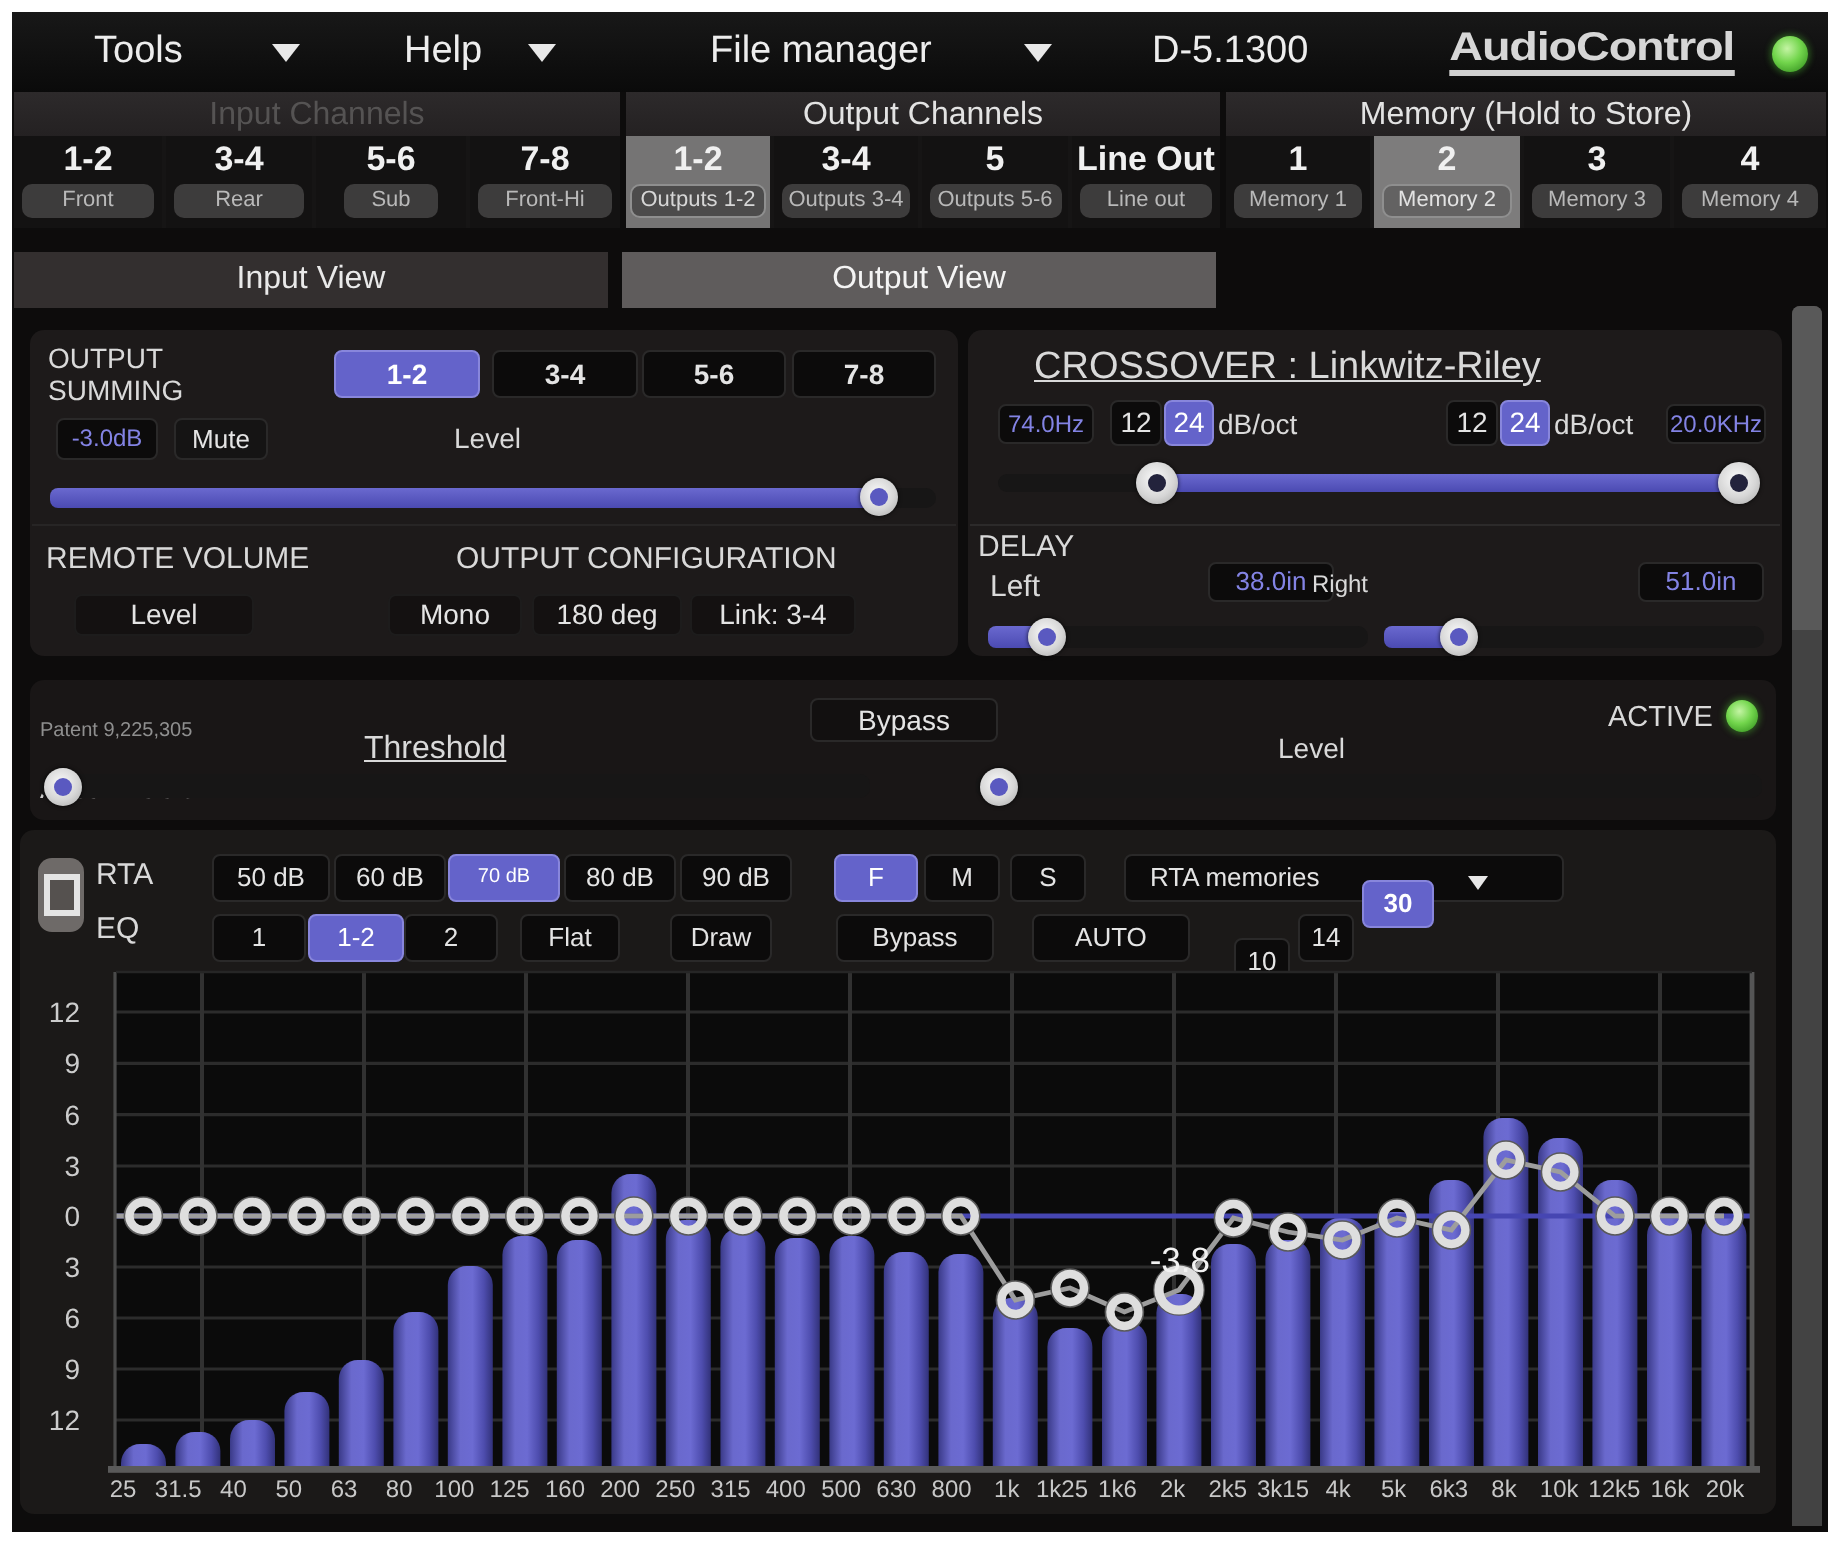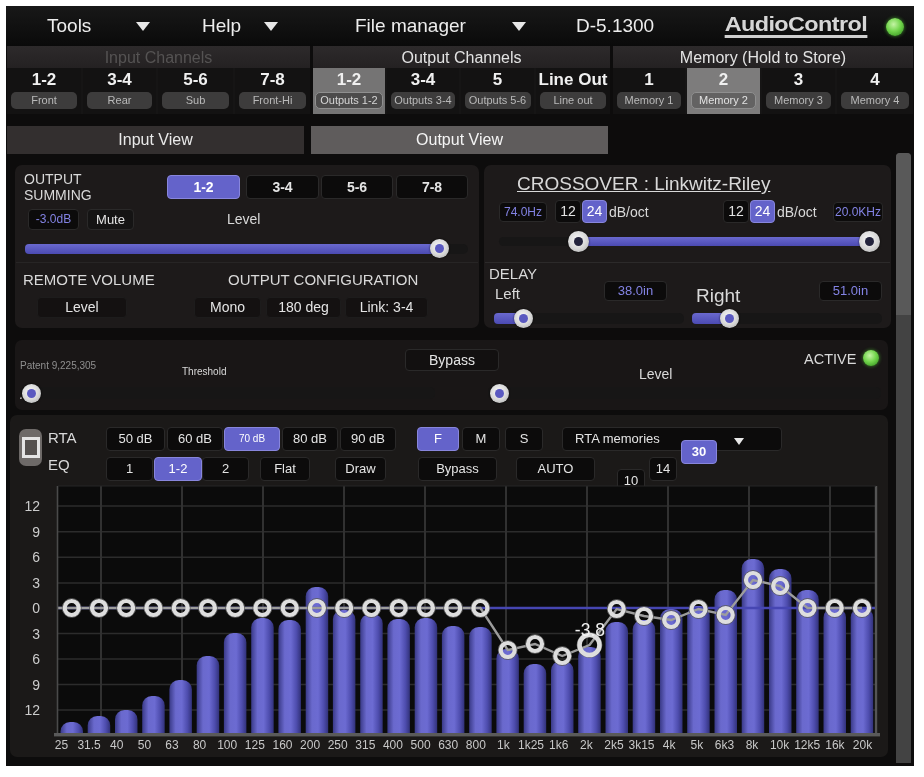--- a/index.html
+++ b/index.html
@@ -62,21 +62,21 @@
 <div class="cell" style="left:1px;width:74px;">
       <span class="num">1-2</span>
       <span class="pill" style="width:66px;">Front</span>
     </div>
 <div class="cell" style="left:77px;width:73px;">
       <span class="num">3-4</span>
       <span class="pill" style="width:65px;">Rear</span>
     </div>
 <div class="cell" style="left:152px;width:75px;">
       <span class="num">5-6</span>
-      <span class="pill" style="width:67px;">Sub</span>
+      <span class="pill" style="width:47px;">Sub</span>
     </div>
 <div class="cell" style="left:229px;width:75px;">
       <span class="num">7-8</span>
       <span class="pill" style="width:67px;">Front-Hi</span>
     </div>
 
 <div class="cell sel" style="left:307px;width:72px;">
       <span class="num">1-2</span>
       <span class="pill" style="width:66px;">Outputs 1-2</span>
     </div>
@@ -149,35 +149,35 @@
 <div class="fill" style="left:568px;top:231px;width:296px;height:9px;"></div>
 <div class="handle" style="left:562px;top:225px;width:21px;height:21px;"></div>
 <div class="hcore" style="left:568px;top:231px;width:9px;height:9px;background:#23233c;"></div>
 <div class="handle" style="left:853px;top:225px;width:21px;height:21px;"></div>
 <div class="hcore" style="left:859px;top:231px;width:9px;height:9px;background:#23233c;"></div>
 
 <div style="position:absolute;left:479px;top:256px;width:405px;height:1px;background:#2c2a2a;"></div>
 <div class="lbl" style="left:483px;top:259px;font-size:15px;">DELAY</div>
 <div class="lbl" style="left:489px;top:279px;font-size:15px;">Left</div>
 <div class="btn" style="left:598px;top:275px;width:61px;height:18px;font-size:13px;line-height:18px;color:#8383e4;">38.0in</div>
-<div class="lbl" style="left:690px;top:279px;font-size:19px;">Right</div>
+<div class="lbl" style="left:650px;top:279px;font-size:12px;">Right</div>
 <div class="btn" style="left:813px;top:275px;width:61px;height:18px;font-size:13px;line-height:18px;color:#8383e4;">51.0in</div>
 <div class="track" style="left:488px;top:307px;width:190px;height:11px;"></div>
 <div class="fill" style="left:488px;top:307px;width:30px;height:11px;"></div>
 <div class="handle" style="left:508px;top:303px;width:19px;height:19px;"></div>
 <div class="hcore" style="left:513px;top:308px;width:9px;height:9px;background:#5a59c0;"></div>
 <div class="track" style="left:686px;top:307px;width:190px;height:11px;"></div>
 <div class="fill" style="left:686px;top:307px;width:40px;height:11px;"></div>
 <div class="handle" style="left:714px;top:303px;width:19px;height:19px;"></div>
 <div class="hcore" style="left:719px;top:308px;width:9px;height:9px;background:#5a59c0;"></div>
 
 <div class="panel" style="left:9px;top:334px;width:873px;height:70px;background:#191616;"></div>
 <div class="lbl" style="left:14px;top:338px;font-size:14px;color:#cfcfcf;margin-top:42px;">AccuBASS®</div>
 <div class="lbl" style="left:14px;top:354px;font-size:10px;color:#8f8f8f;">Patent 9,225,305</div>
-<div class="lbl" style="left:176px;top:360px;font-size:10px;">Threshold</div>
+<div class="lbl" style="left:176px;top:360px;font-size:16px;text-decoration:underline;">Threshold</div>
 <div class="btn" style="left:399px;top:343px;width:92px;height:20px;font-size:14px;line-height:20px;background:#121010;">Bypass</div>
 <div class="lbl" style="left:633px;top:360px;font-size:14px;">Level</div>
 <div class="lbl" style="left:798px;top:345px;font-size:14.5px;">ACTIVE</div>
 <div class="led" style="left:857px;top:344px;width:16px;height:16px;"></div>
 <div class="track" style="left:14px;top:381px;width:415px;height:12px;"></div>
 <div class="handle" style="left:16px;top:378px;width:19px;height:19px;"></div>
 <div class="hcore" style="left:21px;top:383px;width:9px;height:9px;background:#5a59c0;"></div>
 <div class="track" style="left:482px;top:381px;width:393px;height:12px;"></div>
 <div class="handle" style="left:484px;top:378px;width:19px;height:19px;"></div>
 <div class="hcore" style="left:489px;top:383px;width:9px;height:9px;background:#5a59c0;"></div>

